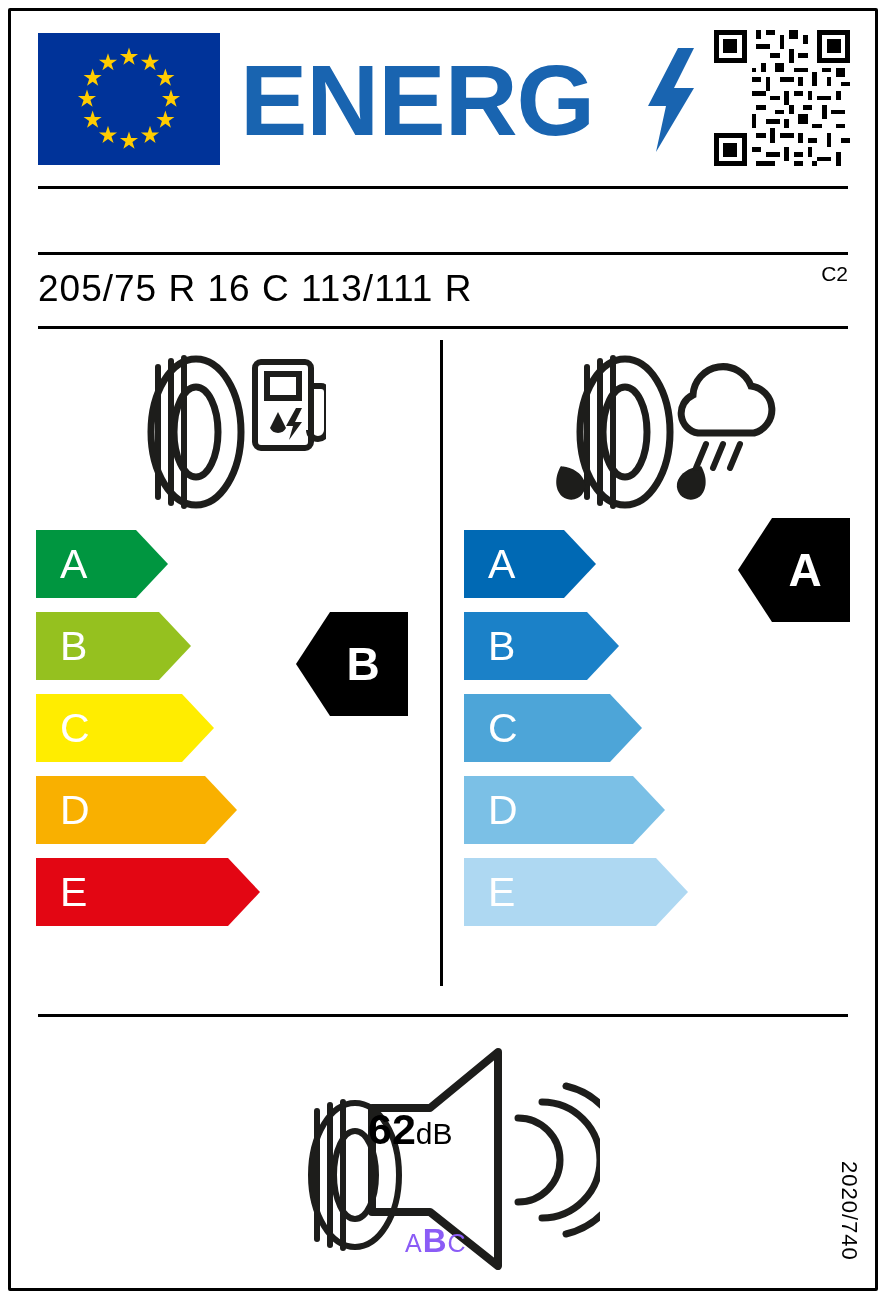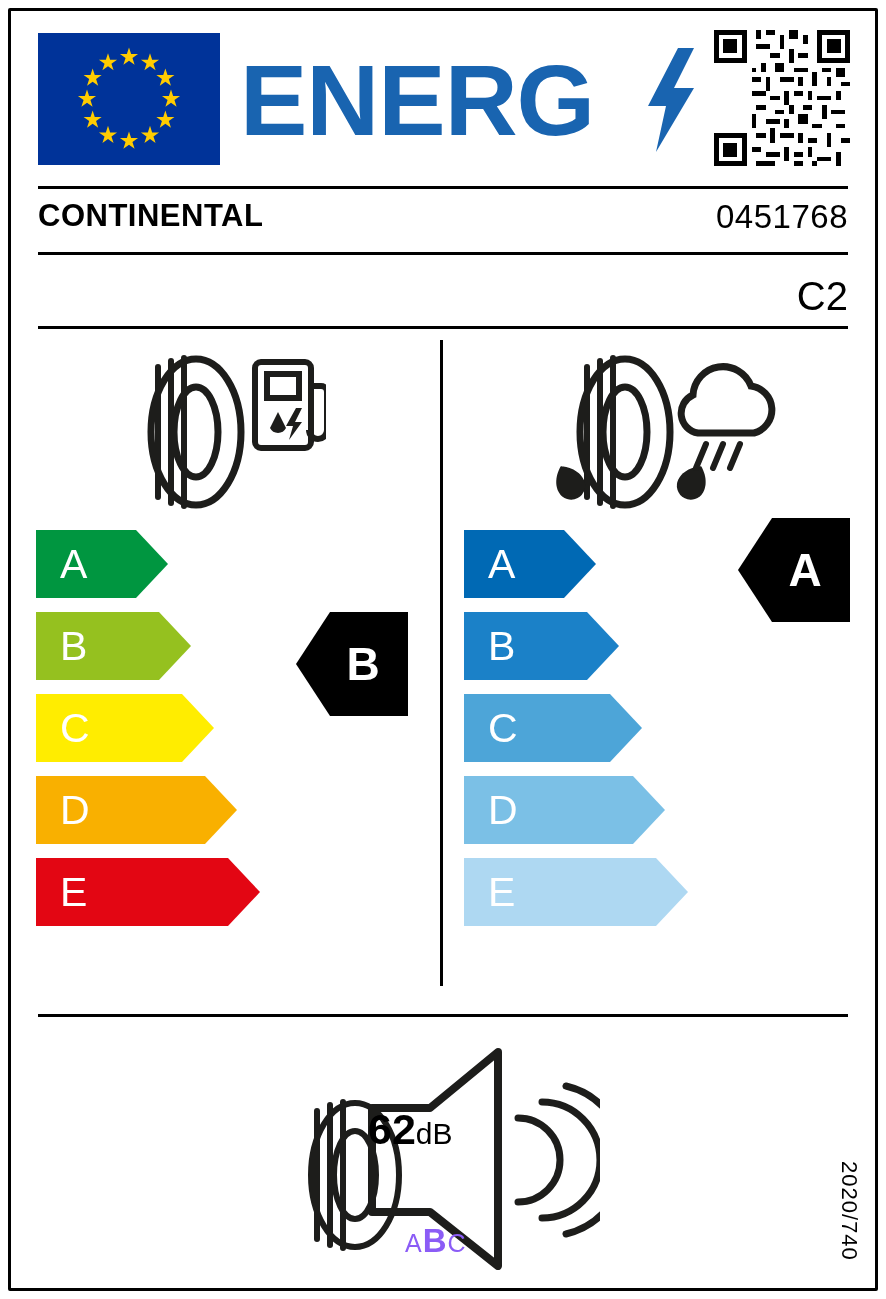--- a/index.html
+++ b/index.html
@@ -90,22 +90,22 @@
   }
   .size {
     position: absolute;
     left: 38px; top: 268px;
     font-size: 37px;
     color: #000;
     letter-spacing: 1px;
   }
   .class {
     position: absolute;
-    right: 38px; top: 274px;
-    font-size: 40px;
+    right: 38px; top: 262px;
+    font-size: 21px;
     color: #000;
   }
 
   
   .vdiv {
     position: absolute;
     left: 440px; top: 340px;
     width: 3px; height: 646px;
     background: #000;
   }
@@ -304,23 +304,22 @@
           <rect x="22" y="27" width="3" height="1"></rect>
         <rect x="26" y="26" width="1" height="3"></rect>
           <rect x="9" y="28" width="4" height="1"></rect>
         <rect x="17" y="28" width="2" height="1"></rect>
           <rect x="21" y="28" width="1" height="1"></rect>
       </g>
     </svg>
   </div>
 
   <div class="rule r1"></div>
-  <div class="brand">CONTINENTAL</div>
-  <div class="model">0451768</div>
   <div class="rule r2"></div>
+  <div class="size">205/75 R 16 C 113/111 R</div>
   <div class="class">C2</div>
   <div class="rule r3"></div>
 
   <div class="vdiv"></div>
 
   <div class="pict" style="left:126px; top:352px;">
     <svg width="200" height="160" viewBox="0 0 200 160">
       <g fill="none" stroke="#1d1d1b" stroke-width="7">
         <ellipse cx="70" cy="80" rx="45" ry="73"></ellipse>
         <ellipse cx="70" cy="80" rx="22" ry="45"></ellipse>

